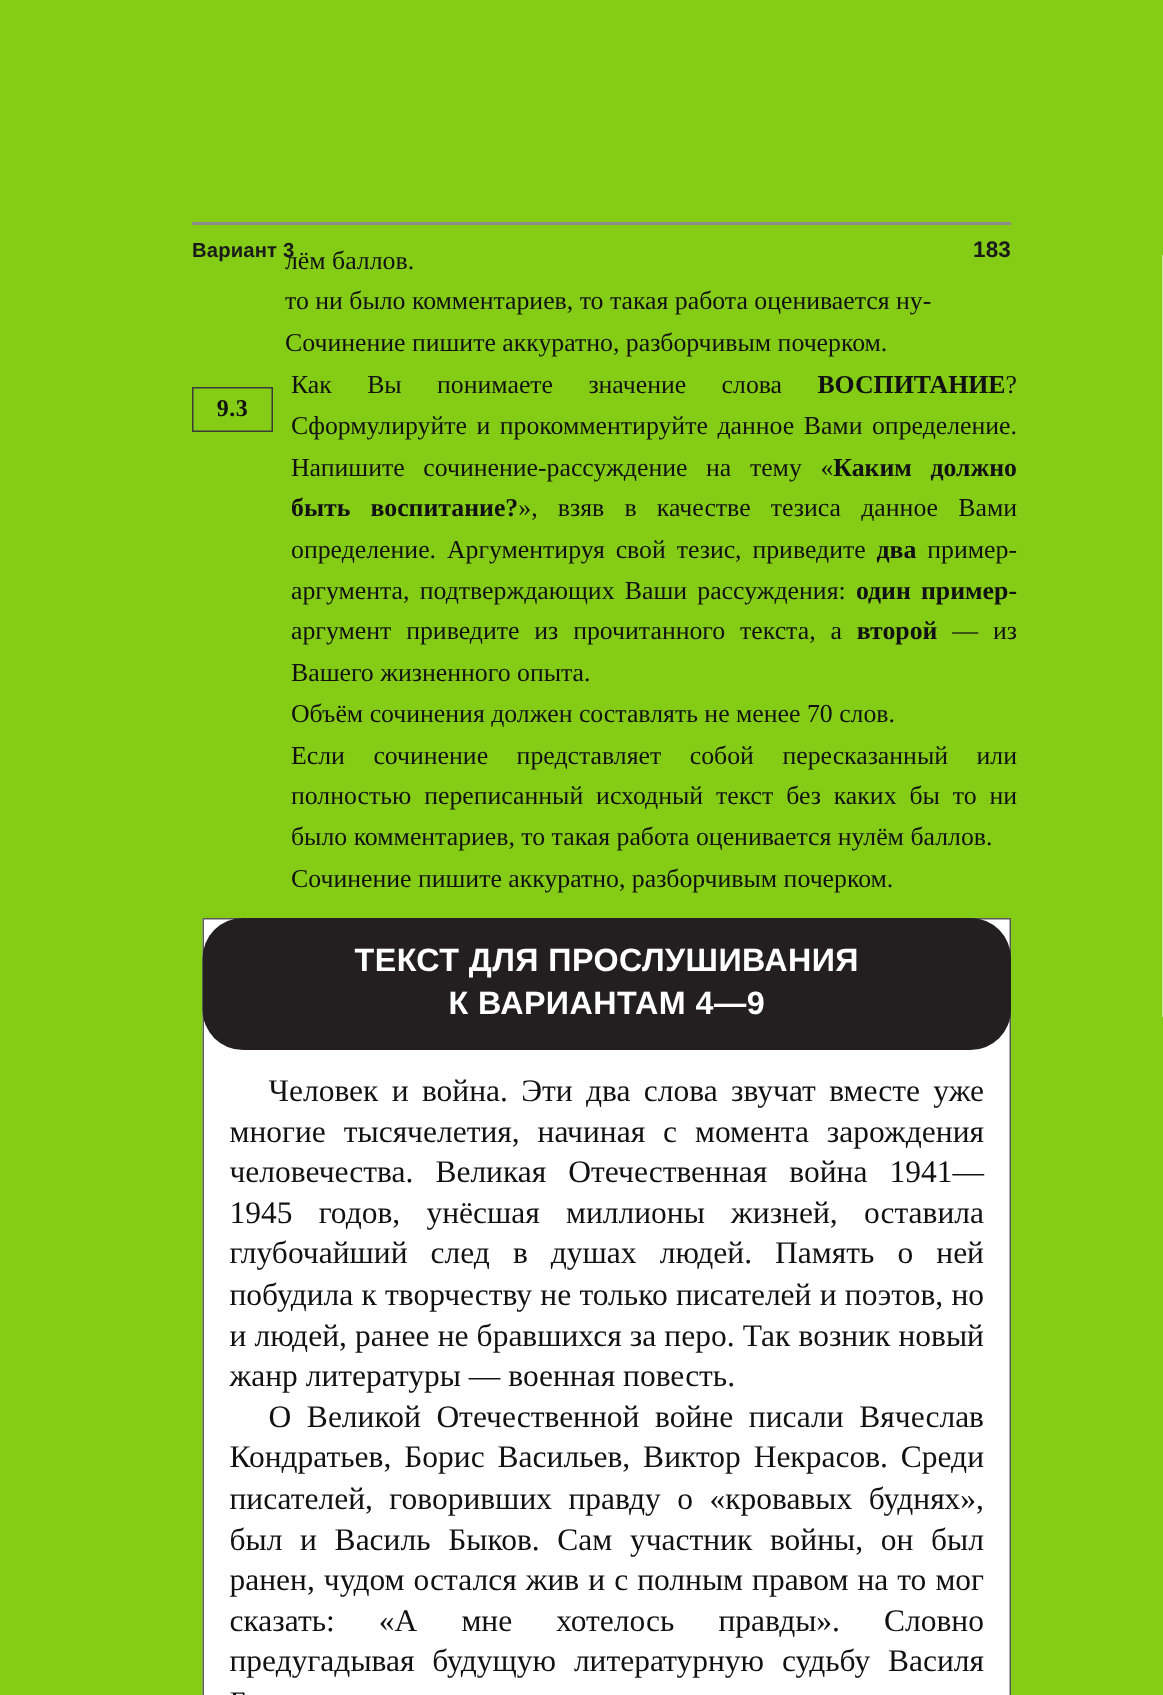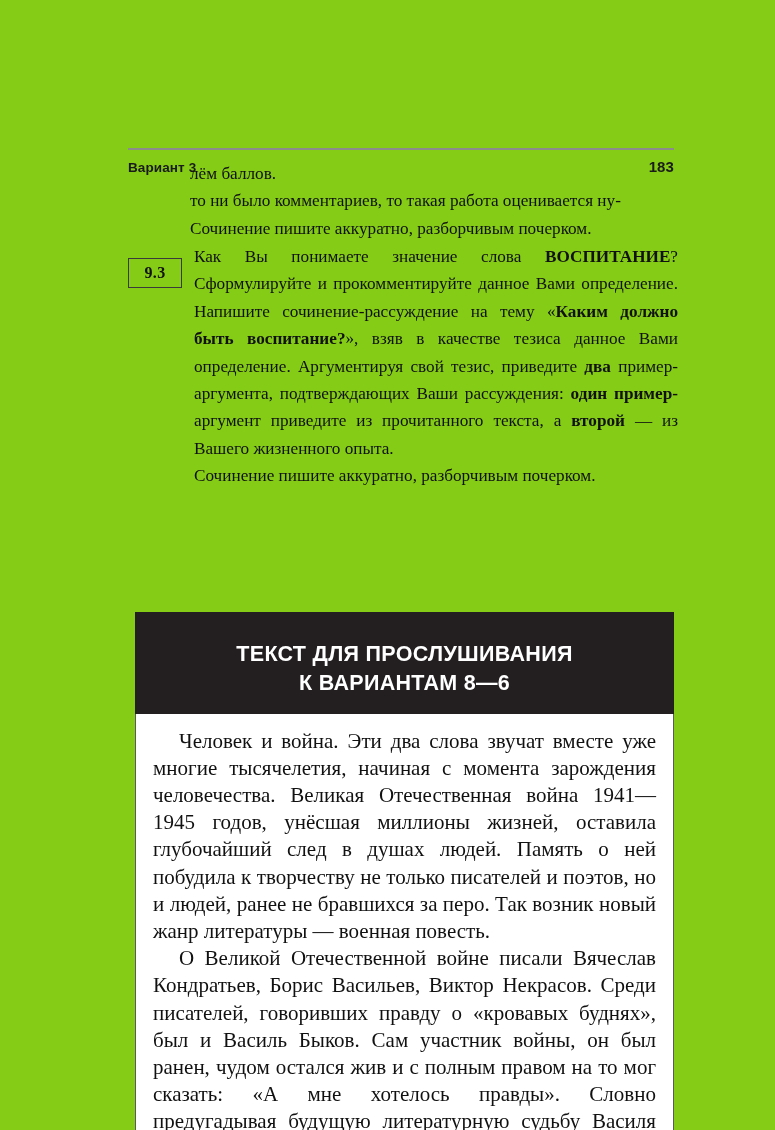--- a/index.html
+++ b/index.html
@@ -112,22 +112,23 @@
   }
   .listen-banner {
     background: #231f20;
     color: #ffffff;
     text-align: center;
     font-family: "Liberation Sans", "DejaVu Sans", sans-serif;
     font-weight: bold;
     font-size: 21.5px;
     line-height: 29px;
     letter-spacing: 0.3px;
-    padding: 28px 10px 16px 10px;
+    padding: 14px 10px 16px 10px;
     margin: -1.4px -1.4px 0 -1.4px;
+    border-radius: 27px;
   }
   .listen-body {
     padding: 14px 17px 12px 17px;
   }
   .listen-body p {
     margin: 0;
     font-size: 21px;
     line-height: 27.2px;
     text-align: justify;
     text-justify: inter-word;
@@ -153,28 +154,30 @@
     <p class="just left-flush">то ни было комментариев, то такая работа оценивается ну-</p>
     <p class="just left-flush">Сочинение пишите аккуратно, разборчивым почерком.</p>
   </div>
 
   <div class="task">
     <div class="task-num">
       <span>9.3</span>
     </div>
     <div class="task-body">
       <p class="just"><span>Как Вы понимаете значение слова </span><b>ВОСПИТАНИЕ</b><span>? Сформулируйте и прокомментируйте данное Вами определение. Напишите сочинение-рассуждение на тему «</span><b>Каким должно быть воспитание?</b><span>», взяв в качестве тезиса данное Вами определение. Аргументируя свой тезис, приведите </span><b>два</b><span> пример-аргумента, подтверждающих Ваши рассуждения: </span><b>один пример-</b><span>аргумент приведите из прочитанного текста, а </span><b>второй</b><span> — из Вашего жизненного опыта.</span></p>
+      <p class="just left-flush">Объём сочинения должен составлять не менее 70 слов.</p>
+      <p class="just">Если сочинение представляет собой пересказанный или полностью переписанный исходный текст без каких бы то ни было комментариев, то такая работа оценивается нулём баллов.</p>
       <p class="just left-flush">Сочинение пишите аккуратно, разборчивым почерком.</p>
     </div>
   </div>
 
   <div class="listen-box">
     <div class="listen-banner">
       <div>ТЕКСТ ДЛЯ ПРОСЛУШИВАНИЯ</div>
-      <div>К ВАРИАНТАМ 8—6</div>
+      <div>К ВАРИАНТАМ 4—9</div>
     </div>
     <div class="listen-body">
       <p>Человек и война. Эти два слова звучат вместе уже многие тысячелетия, начиная с момента зарождения человечества. Великая Отечественная война 1941—1945 годов, унёсшая миллионы жизней, оставила глубочайший след в душах людей. Память о ней побудила к творчеству не только писателей и поэтов, но и людей, ранее не бравшихся за перо. Так возник новый жанр литературы — военная повесть.</p>
       <p>О Великой Отечественной войне писали Вячеслав Кондратьев, Борис Васильев, Виктор Некрасов. Среди писателей, говоривших правду о «кровавых буднях», был и Василь Быков. Сам участник войны, он был ранен, чудом остался жив и с полным правом на то мог сказать: «А мне хотелось правды». Словно предугадывая будущую литературную судьбу Василя Быкова и других</p>
     </div>
   </div>
 
 </div>
 
 </body></html>

